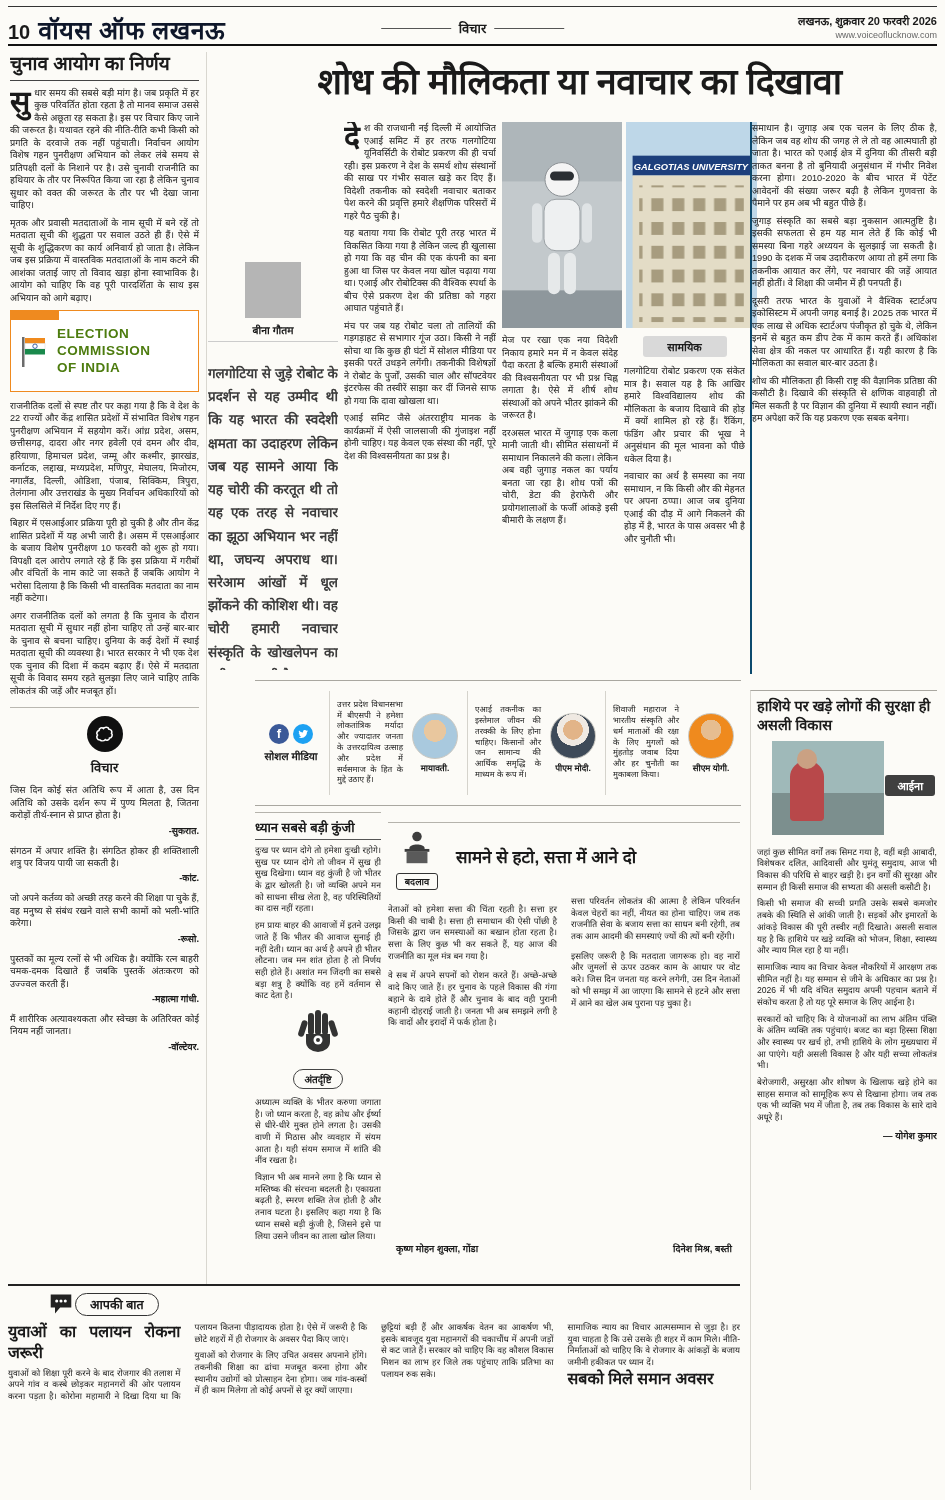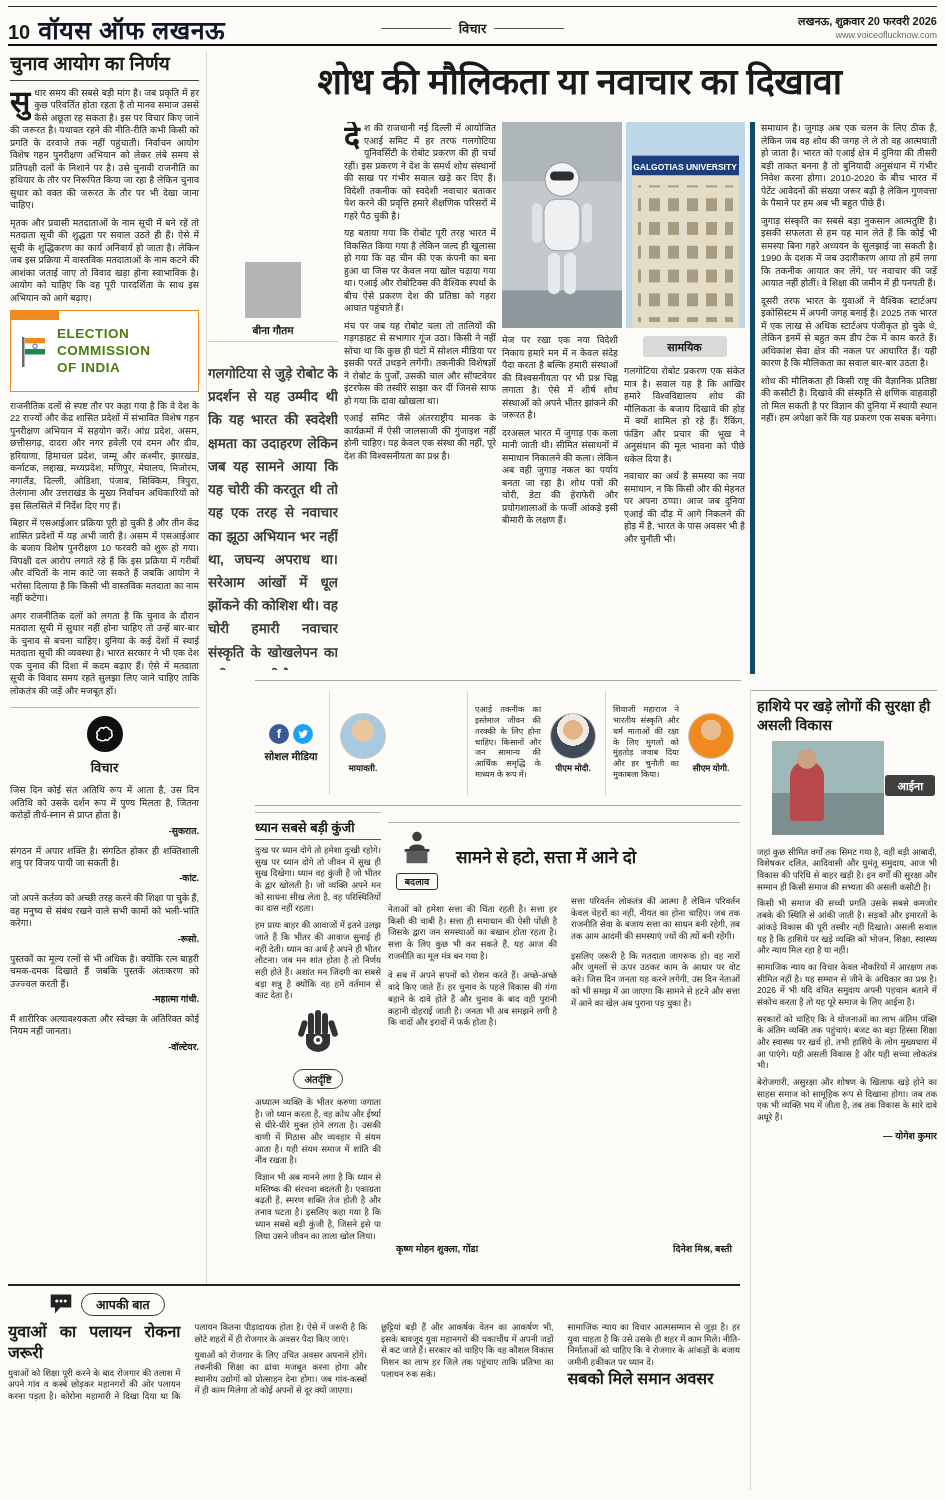--- a/index.html
+++ b/index.html
@@ -36,21 +36,21 @@
   .th-label { font-size:13px; font-weight:bold; margin-top:2px; }
   .quote .qt { font-size:9.2px; line-height:1.35; text-align:justify; margin:8px 0 2px; }
   .quote .qa { text-align:right; font-weight:bold; font-size:9.2px; }
 
   
   .headline { font-size:36px; font-weight:bold; text-align:center; line-height:64px; letter-spacing:-.5px;margin-left:8px; }
   .author-box { width:56px; height:56px; background:#b5b5b5; margin:140px auto 5px; }
   .author-name { text-align:center; font-weight:bold; font-size:10.5px; border-bottom:1px solid #ccc; padding-bottom:4px; }
   .pullquote { margin-top:20px; font-size:13.5px; font-weight:bold; color:#3c3c3c; line-height:1.72; text-align:justify; }
   .badge { display:block; width:84px; margin:2px auto 8px; text-align:center; background:#d9d9d9; border-radius:3px; font-weight:bold; font-size:11px; padding:3px 0; }
-  .right-col { border-left:5px solid #0c4a6e; padding-left:6px; }
+  .right-col { border-left:2px solid #0c4a6e; padding-left:0; }
   figure.fig { margin:0; }
   figure.fig svg { display:block; width:100%; height:100%; }
 
   
   .social { border-top:1px solid #a9a7a0; border-bottom:1px solid #a9a7a0; display:flex; align-items:center; gap:6px; padding:8px 4px; }
   .social-label { width:64px; flex:0 0 64px; text-align:center; }
   .social-icons { display:flex; justify-content:center; gap:4px; }
   .icn { width:20px; height:20px; border-radius:50%; display:flex; align-items:center; justify-content:center; }
   .icn.fb { background:#3b5998; color:#fff; font-weight:bold; font-size:13px; }
   .icn.tw { background:#1da1f2; }
@@ -87,21 +87,21 @@
   .photo-row { position:relative; height:100px; margin-bottom:6px;padding-left:15px; }
   .margin-photo { width:112px; height:94px; background:linear-gradient(180deg,#9fb9b9 0 55%, #7c8f8e 55% 100%); position:relative; }
   .margin-photo::before { content:""; position:absolute; left:18px; top:20px; width:34px; height:60px; background:#b8484a; border-radius:16px 16px 4px 4px; }
   .margin-photo::after { content:""; position:absolute; left:25px; top:8px; width:20px; height:20px; border-radius:50%; background:#caa183; }
   .aina-tab { position:absolute; right:2px; top:34px; background:#3f3f3f; color:#fff; font-weight:bold; font-size:11px; padding:3px 12px; border-radius:3px; }
   .margin-art .btext { font-size:8.6px; }
   .m-sig { text-align:right; font-weight:bold; font-size:9.5px; margin-top:4px; }
 
   
   .letters { border-top:2px solid #222; padding-top:4px; }
-  .letters-label-row { display:flex; align-items:center; gap:7px; margin:2px 0 6px 40px; }
+  .letters-label-row { display:flex; align-items:center; gap:1px; margin:2px 0 6px 40px; }
   .letters-pill { border:1.5px solid #333; border-radius:14px; padding:2px 14px; font-weight:bold; font-size:12.5px; }
   .letters-cols { column-count:4; column-gap:14px; height:168px; font-size:8.6px; line-height:1.36; text-align:justify; overflow:hidden; }
   .letters-cols p { margin:0 0 5px; }
   .letters-cols h4 { font-size:16px; line-height:1.3; margin:0 0 4px; }
 </style>
 </head>
 <body>
 
 <div id="page">
 
@@ -205,21 +205,21 @@
       <circle cx="60" cy="58" r="17" fill="#f4f4f4" stroke="#8a8f93"></circle>
       <rect x="48" y="50" width="24" height="9" rx="4.5" fill="#2b2f33"></rect>
       <rect x="42" y="78" width="36" height="52" rx="12" fill="#eef0f1" stroke="#9aa0a4"></rect>
       <rect x="30" y="82" width="10" height="40" rx="5" fill="#dfe3e5"></rect>
       <rect x="80" y="82" width="10" height="40" rx="5" fill="#dfe3e5"></rect>
       <rect x="46" y="132" width="12" height="42" rx="6" fill="#e6e9ea"></rect>
       <rect x="62" y="132" width="12" height="42" rx="6" fill="#e6e9ea"></rect>
     </svg>
   </figure>
 
-  <figure class="abs fig" style="left:626px; top:122px; width:119px; height:206px;">
+  <figure class="abs fig" style="left:626px; top:122px; width:131px; height:206px;font-style:italic;">
     <svg viewBox="0 0 119 208" preserveAspectRatio="none">
       <defs>
         <pattern id="winpat" width="19" height="24" patternUnits="userSpaceOnUse">
           <rect x="4" y="5" width="11" height="13" fill="#a79c7f"></rect>
         </pattern>
       </defs>
       <rect width="119" height="208" fill="#bed7e8"></rect>
       <rect x="6" y="34" width="107" height="20" fill="#1d3f7c"></rect>
       <text x="59" y="48" font-size="8.5" font-weight="bold" fill="#ffffff" text-anchor="middle">GALGOTIAS UNIVERSITY</text>
       <rect x="6" y="54" width="107" height="154" fill="#e3dcc6"></rect>
@@ -253,20 +253,21 @@
         <span class="icn fb">f</span>
         <span class="icn tw">
           <svg viewBox="0 0 24 24">
               <path d="M22 5.9c-.7.3-1.5.5-2.3.6.8-.5 1.4-1.3 1.7-2.2-.8.5-1.6.8-2.5 1A3.9 3.9 0 0 0 12 8.2c0 .3 0 .6.1.9-3.2-.2-6.1-1.7-8-4.1-.3.6-.5 1.3-.5 2 0 1.4.7 2.6 1.7 3.3-.6 0-1.2-.2-1.8-.5v.1c0 1.9 1.4 3.5 3.1 3.9-.3.1-.7.1-1 .1l-.8-.1c.5 1.6 2 2.7 3.7 2.8a7.9 7.9 0 0 1-5.9 1.6A11.2 11.2 0 0 0 8.6 20c7.3 0 11.3-6 11.3-11.3v-.5c.8-.6 1.5-1.3 2.1-2.3z" fill="#ffffff"></path>
             </svg>
         </span>
       </div>
       <div class="social-label-text">सोशल मीडिया</div>
     </div>
     <div class="social-item">
+      <div class="s-text">उत्तर प्रदेश विधानसभा में बीएसपी ने हमेशा लोकतांत्रिक मर्यादा और ज्यादातर जनता के उत्तरदायित्व उत्साह और प्रदेश में सर्वसमाज के हित के मुद्दे उठाए हैं।</div>
       <div class="s-photo-wrap">
         <div class="s-photo ph1"></div>
         <div class="s-name">मायावती.</div>
       </div>
     </div>
     <div class="social-item">
       <div class="s-text">एआई तकनीक का इस्तेमाल जीवन की तरक्की के लिए होना चाहिए। किसानों और जन सामान्य की आर्थिक समृद्धि के माध्यम के रूप में।</div>
       <div class="s-photo-wrap">
         <div class="s-photo ph2"></div>
         <div class="s-name">पीएम मोदी.</div>

